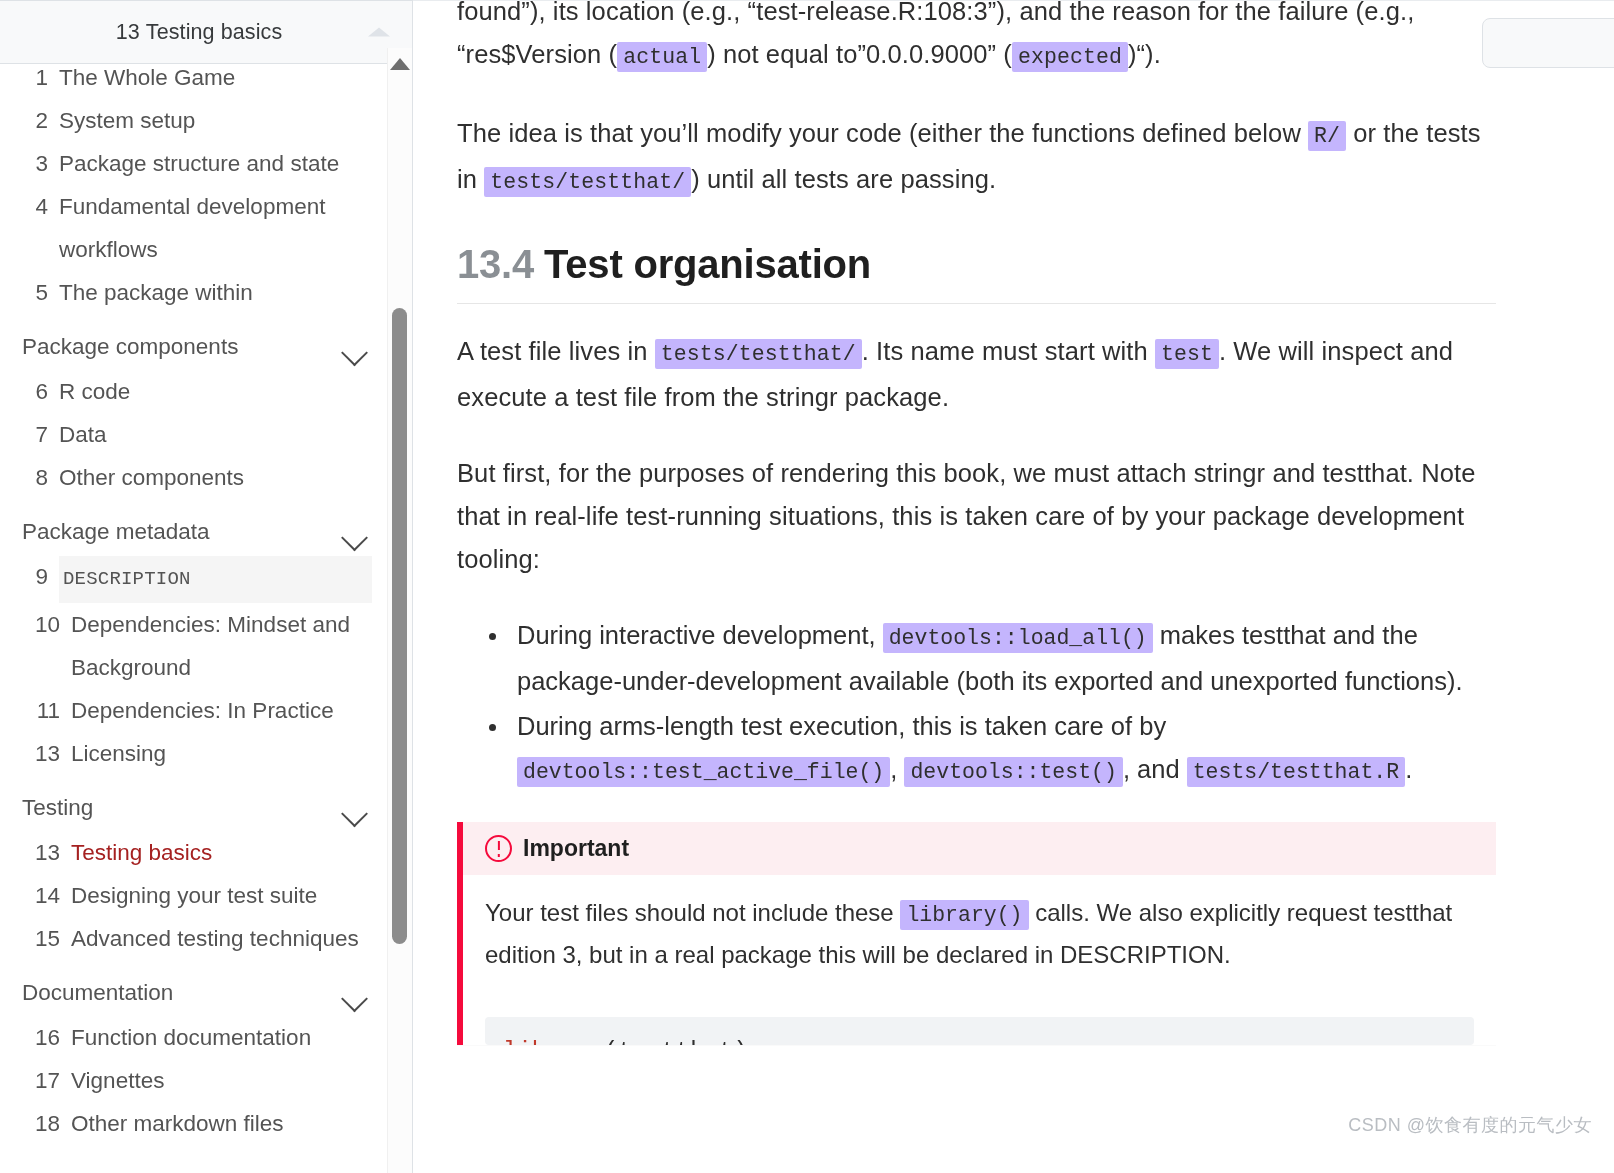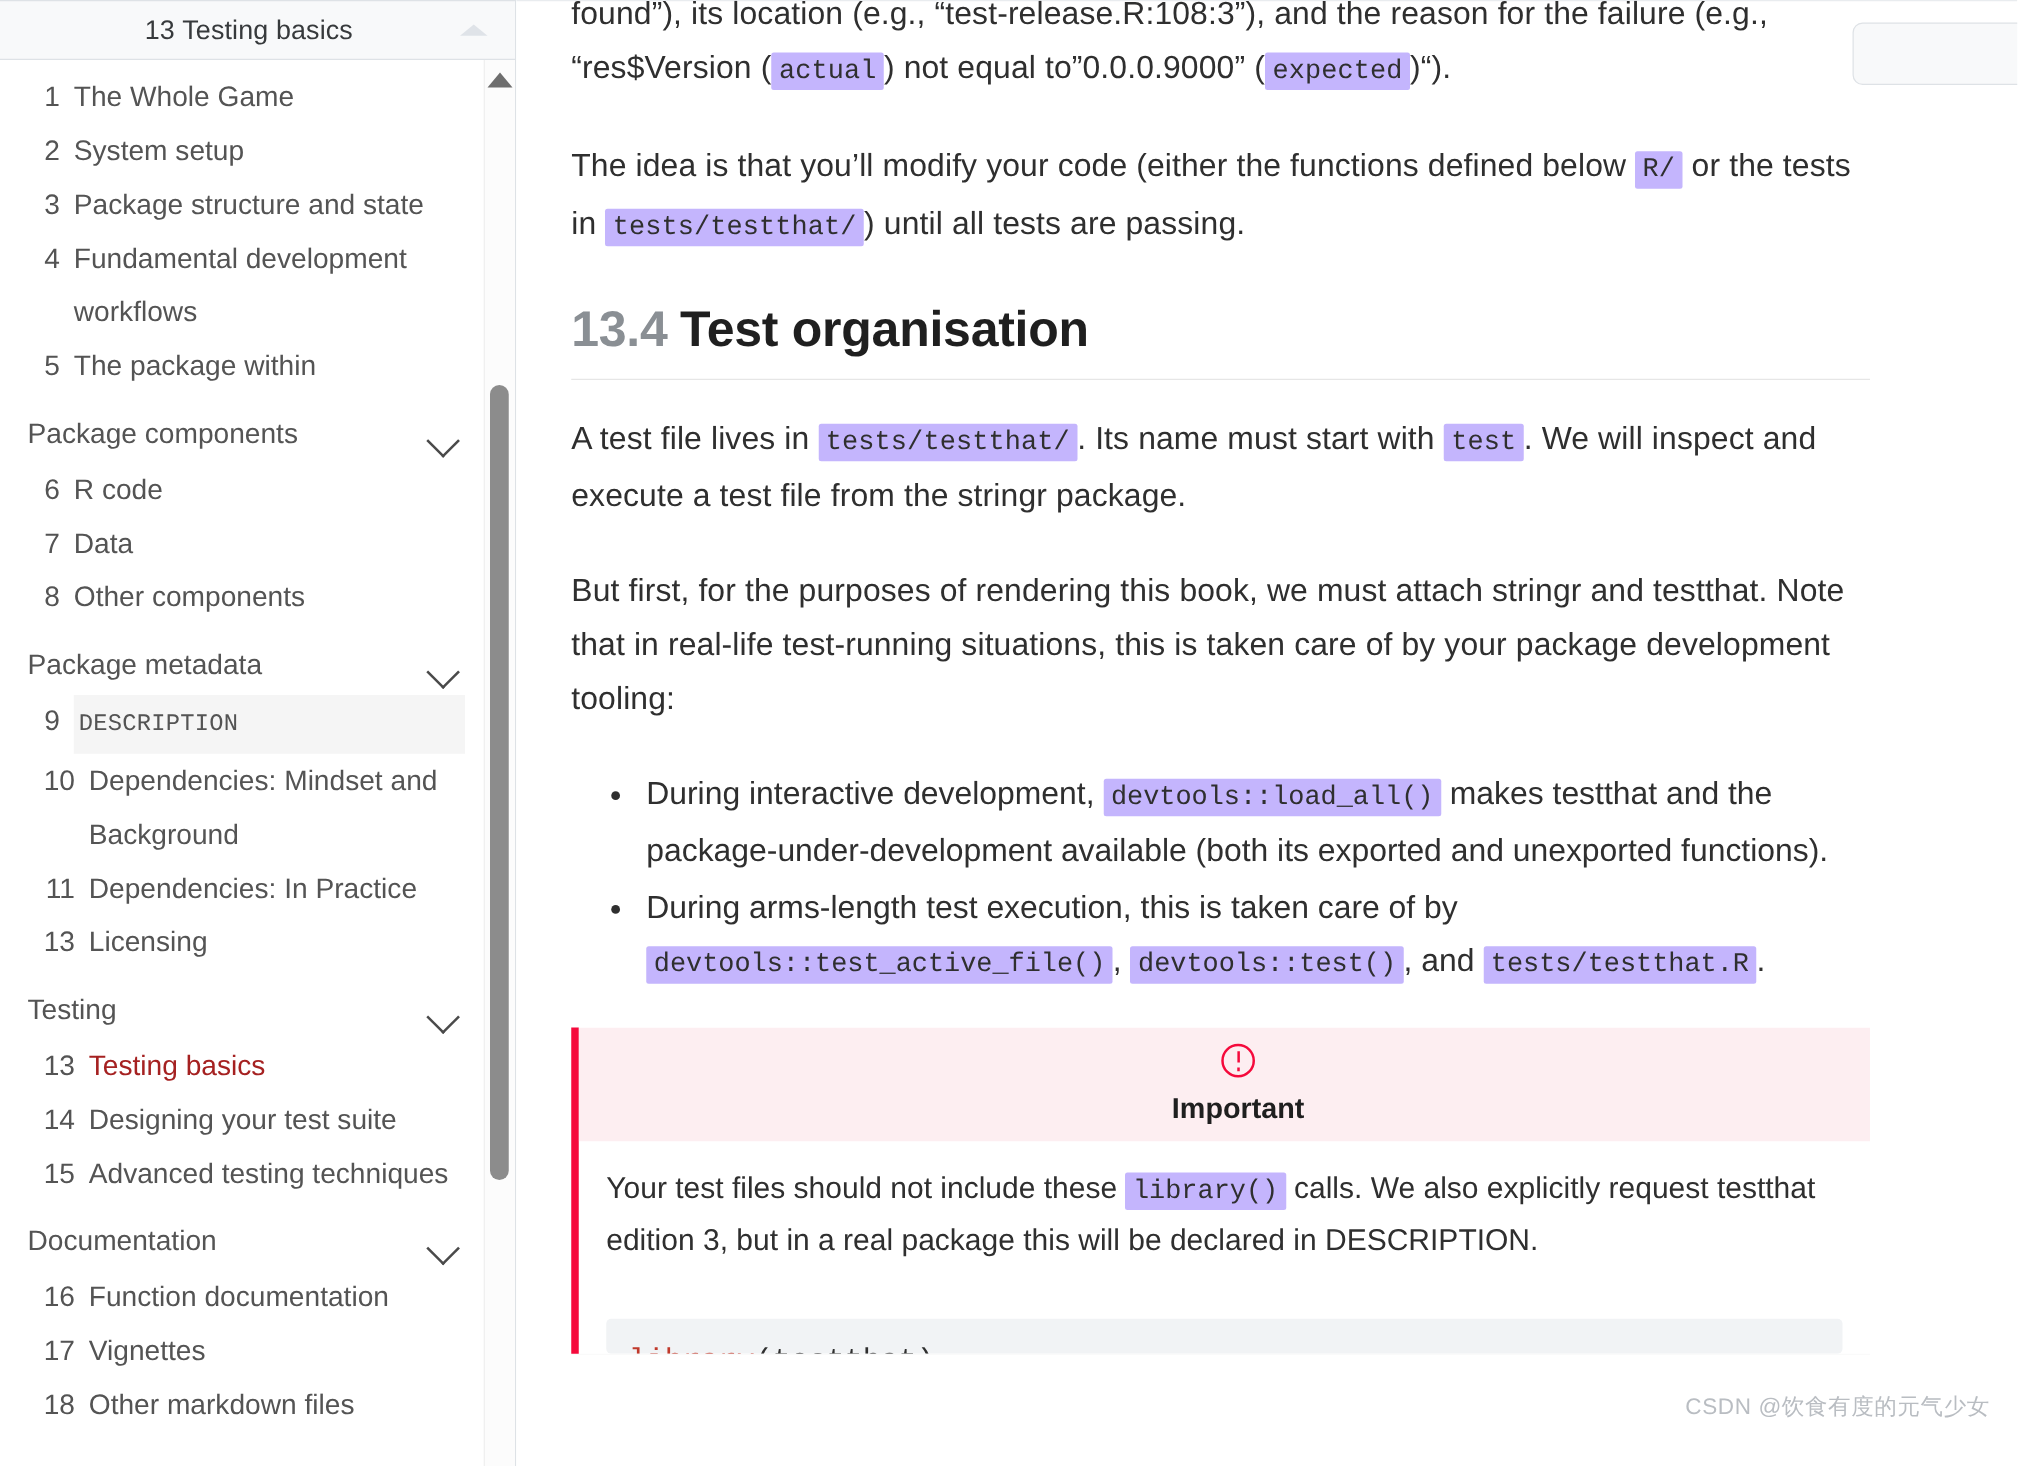--- a/index.html
+++ b/index.html
@@ -28,21 +28,21 @@
   .sidebar {
     width: 412px;
     flex: 0 0 412px;
     position: relative;
     background: #ffffff;
     border-right: 1px solid #dee2e6;
     overflow: hidden;
   }
 
   .sidebar-header {
-    height: 48px;
+    height: 64px;
     box-sizing: border-box;
     background: #f8f9fa;
     border-bottom: 1px solid #dee2e6;
     border-top: 1px solid #dee2e6;
     display: flex;
     align-items: center;
     justify-content: center;
     position: relative;
     padding: 0 14px 0 0;
   }
@@ -232,21 +232,20 @@
     background: #ffffff;
     box-shadow: 0 1px 0 rgba(0,0,0,0.02);
     overflow: hidden;
   }
   .callout-head {
     background: #fdeef1;
     padding: 13px 0 13px 22px;
     display: flex;
     align-items: center;
     gap: 11px;
-    flex-direction: column;
   }
   .callout-head .bangicon {
     width: 23px; height: 23px;
     border: 2.2px solid #f50a3c;
     border-radius: 50%;
     position: relative;
     flex: 0 0 auto;
   }
   .callout-head .bangicon::before {
     content: "";

